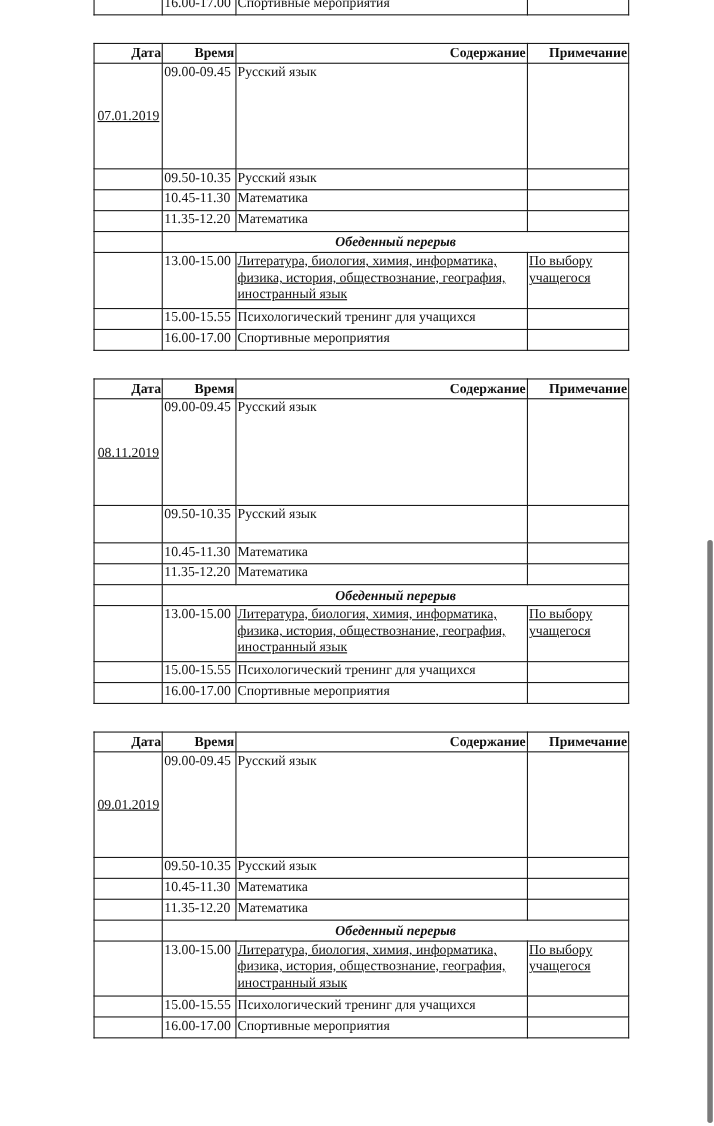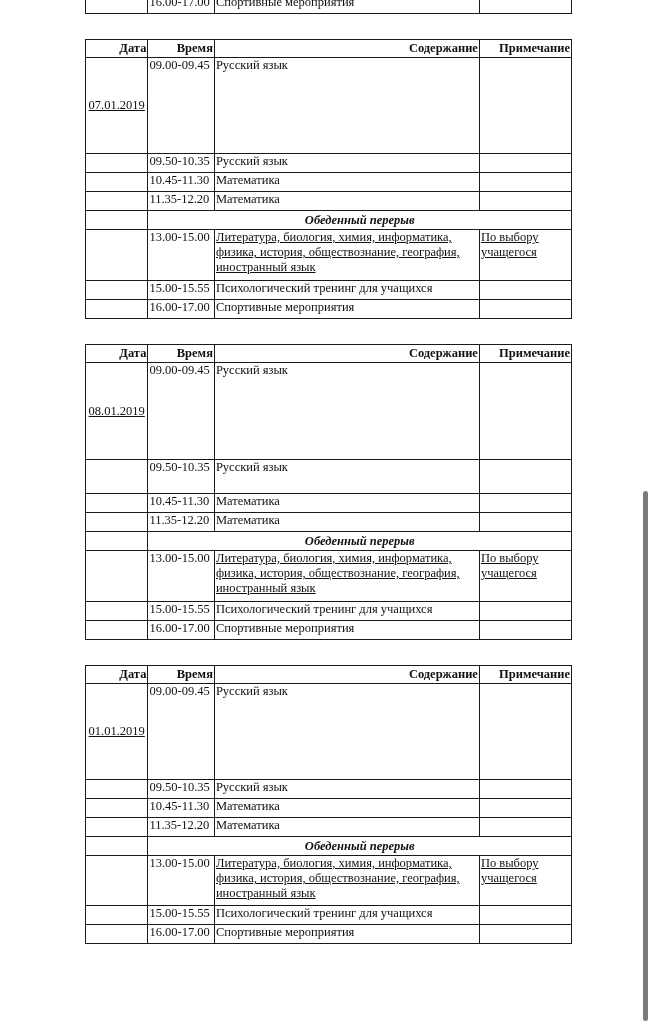--- a/index.html
+++ b/index.html
@@ -158,21 +158,21 @@
       <col class="c-note">
     </colgroup>
   <tbody>
       <tr>
     <th>Дата</th>
     <th>Время</th>
     <th>Содержание</th>
     <th>Примечание</th>
   </tr>
   <tr style="height:97px;">
-    <td class="date-cell"><span class="date-link">08.01.2019</span></td>
+    <td class="date-cell"><span class="date-link">08.11.2019</span></td>
     <td>09.00-09.45</td>
     <td>Русский язык</td>
     <td></td>
   </tr>
   <tr style="height:34px;">
     <td></td>
     <td>09.50-10.35</td>
     <td>Русский язык</td>
     <td></td>
   </tr>
@@ -221,21 +221,21 @@
       <col class="c-note">
     </colgroup>
   <tbody>
       <tr>
     <th>Дата</th>
     <th>Время</th>
     <th>Содержание</th>
     <th>Примечание</th>
   </tr>
   <tr style="height:96px;">
-    <td class="date-cell"><span class="date-link">01.01.2019</span></td>
+    <td class="date-cell"><span class="date-link">09.01.2019</span></td>
     <td>09.00-09.45</td>
     <td>Русский язык</td>
     <td></td>
   </tr>
   <tr style="height:19px;">
     <td></td>
     <td>09.50-10.35</td>
     <td>Русский язык</td>
     <td></td>
   </tr>

